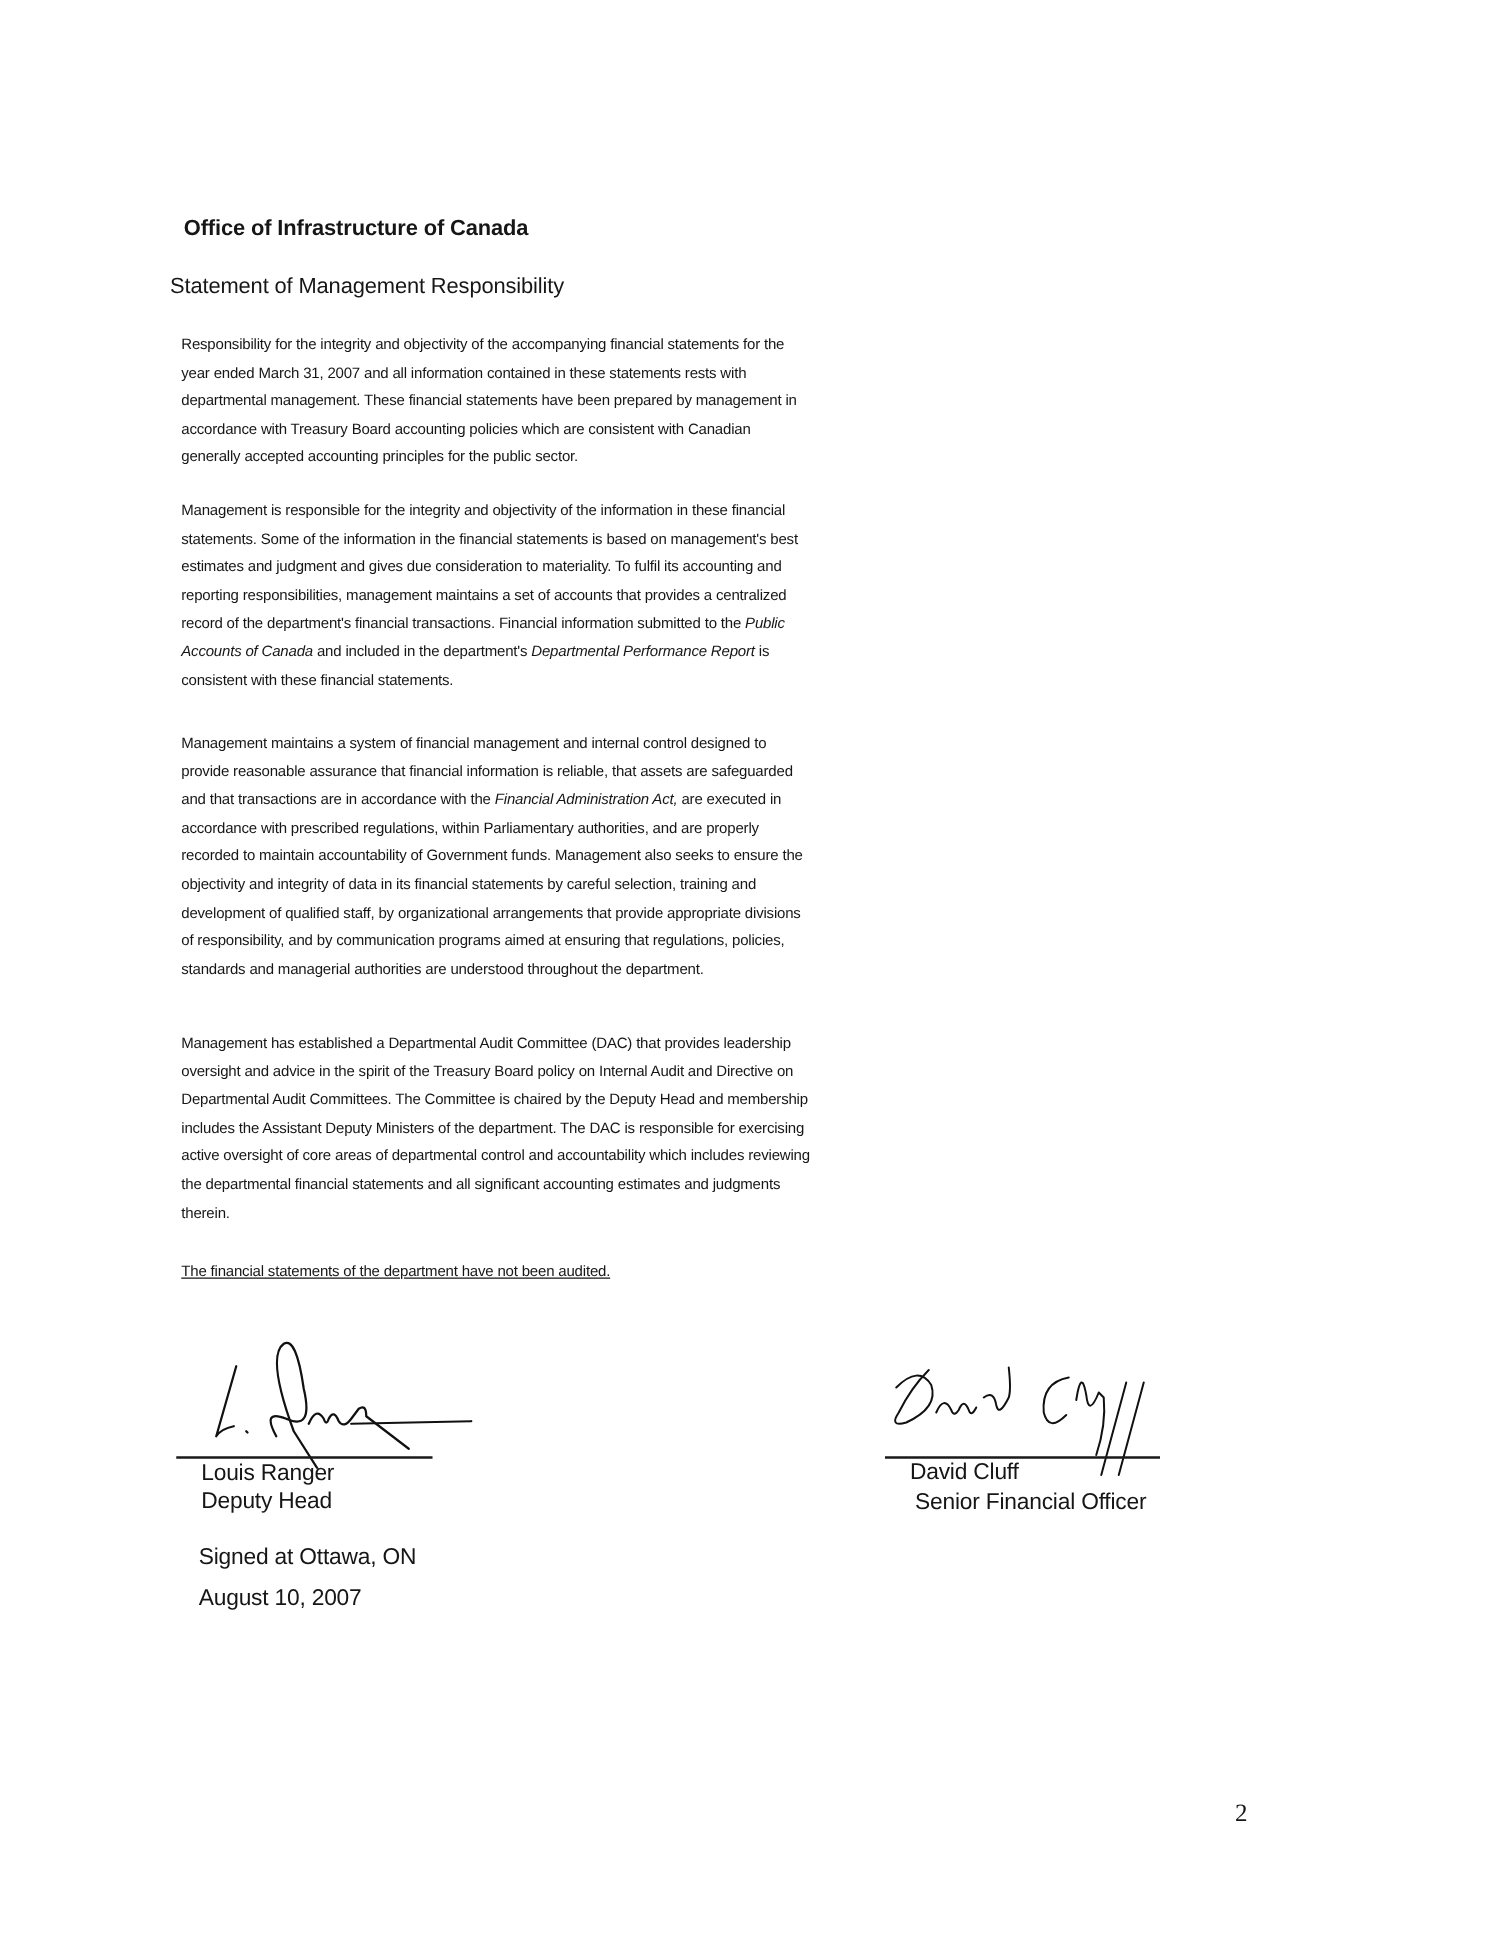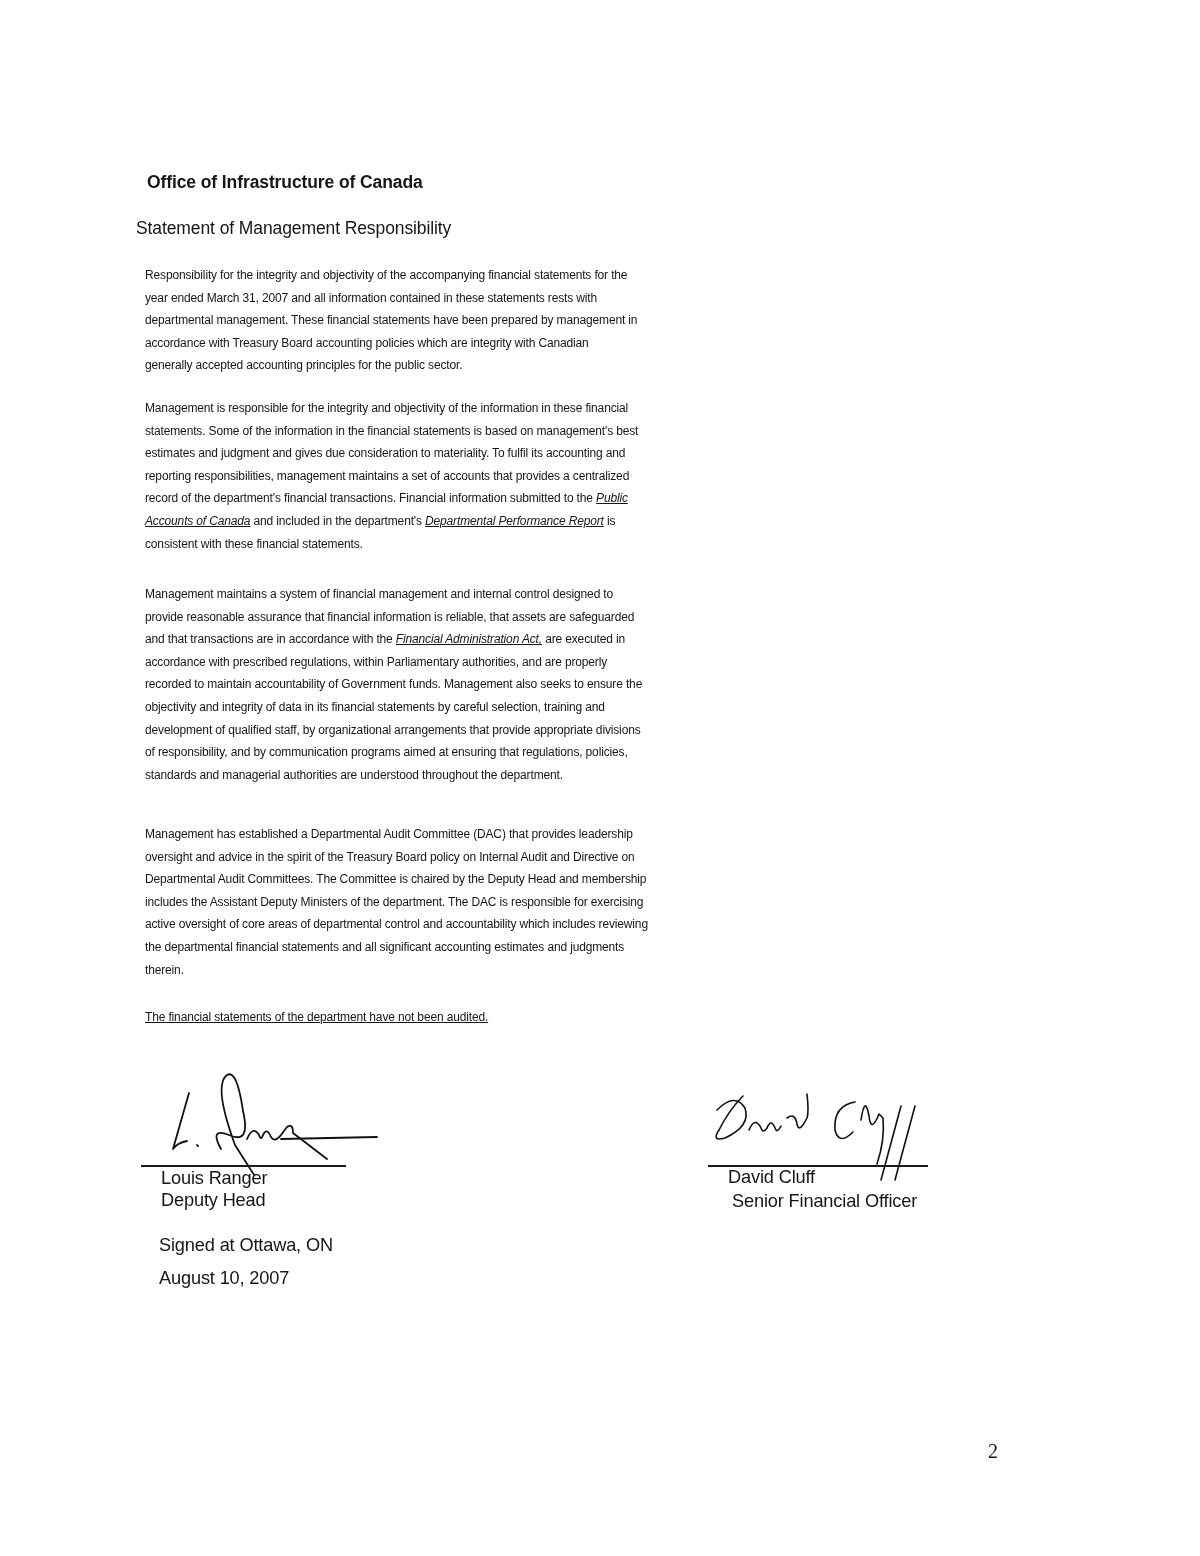--- a/index.html
+++ b/index.html
@@ -14,21 +14,21 @@
   }
   .doc-title {
     position: absolute; left: 136px; top: 218px;
     font-size: 17.5px; font-weight: normal; letter-spacing: -0.1px;
   }
   .para {
     position: absolute; left: 145px; width: 870px;
     font-size: 12px; line-height: 22.6px; letter-spacing: -0.15px;
   }
   .para .line { display: block; white-space: nowrap; }
-  .para i { font-style: italic; text-decoration: underline; }
+  .para i { font-style: italic; }
   #p1 { top: 264px; }
   #p2 { top: 397px; }
   #p3 { top: 583px; }
   #p4 { top: 823px; }
   #p5 { top: 1006px; text-decoration: underline; }
 
   .sig-block { position: absolute; }
   .sig-left { left: 141px; top: 1065px; width: 240px; }
   .sig-right { left: 705px; top: 1095px; width: 260px; }
   .sig-svg { position: absolute; }
@@ -46,21 +46,21 @@
 
 <div class="page">
 
   <div class="org-title">Office of Infrastructure of Canada</div>
   <div class="doc-title">Statement of Management Responsibility</div>
 
   <div class="para" id="p1">
     <span class="line">Responsibility for the integrity and objectivity of the accompanying financial statements for the</span>
     <span class="line">year ended March 31, 2007 and all information contained in these statements rests with</span>
     <span class="line">departmental management.  These financial statements have been prepared by management in</span>
-    <span class="line">accordance with Treasury Board accounting policies which are integrity with Canadian</span>
+    <span class="line">accordance with Treasury Board accounting policies which are consistent with Canadian</span>
     <span class="line">generally accepted accounting principles for the public sector.</span>
   </div>
 
   <div class="para" id="p2">
     <span class="line">Management is responsible for the integrity and objectivity of the information in these financial</span>
     <span class="line">statements.  Some of the information in the financial statements is based on management's best</span>
     <span class="line">estimates and judgment and gives due consideration to materiality.  To fulfil its accounting and</span>
     <span class="line">reporting responsibilities, management maintains a set of accounts that provides a centralized</span>
     <span class="line"><span>record of the department's financial transactions.  Financial information submitted to the </span><i>Public</i></span>
     <span class="line"><i>Accounts of Canada</i><span> and included in the department's </span><i>Departmental Performance Report</i><span> is</span></span>

